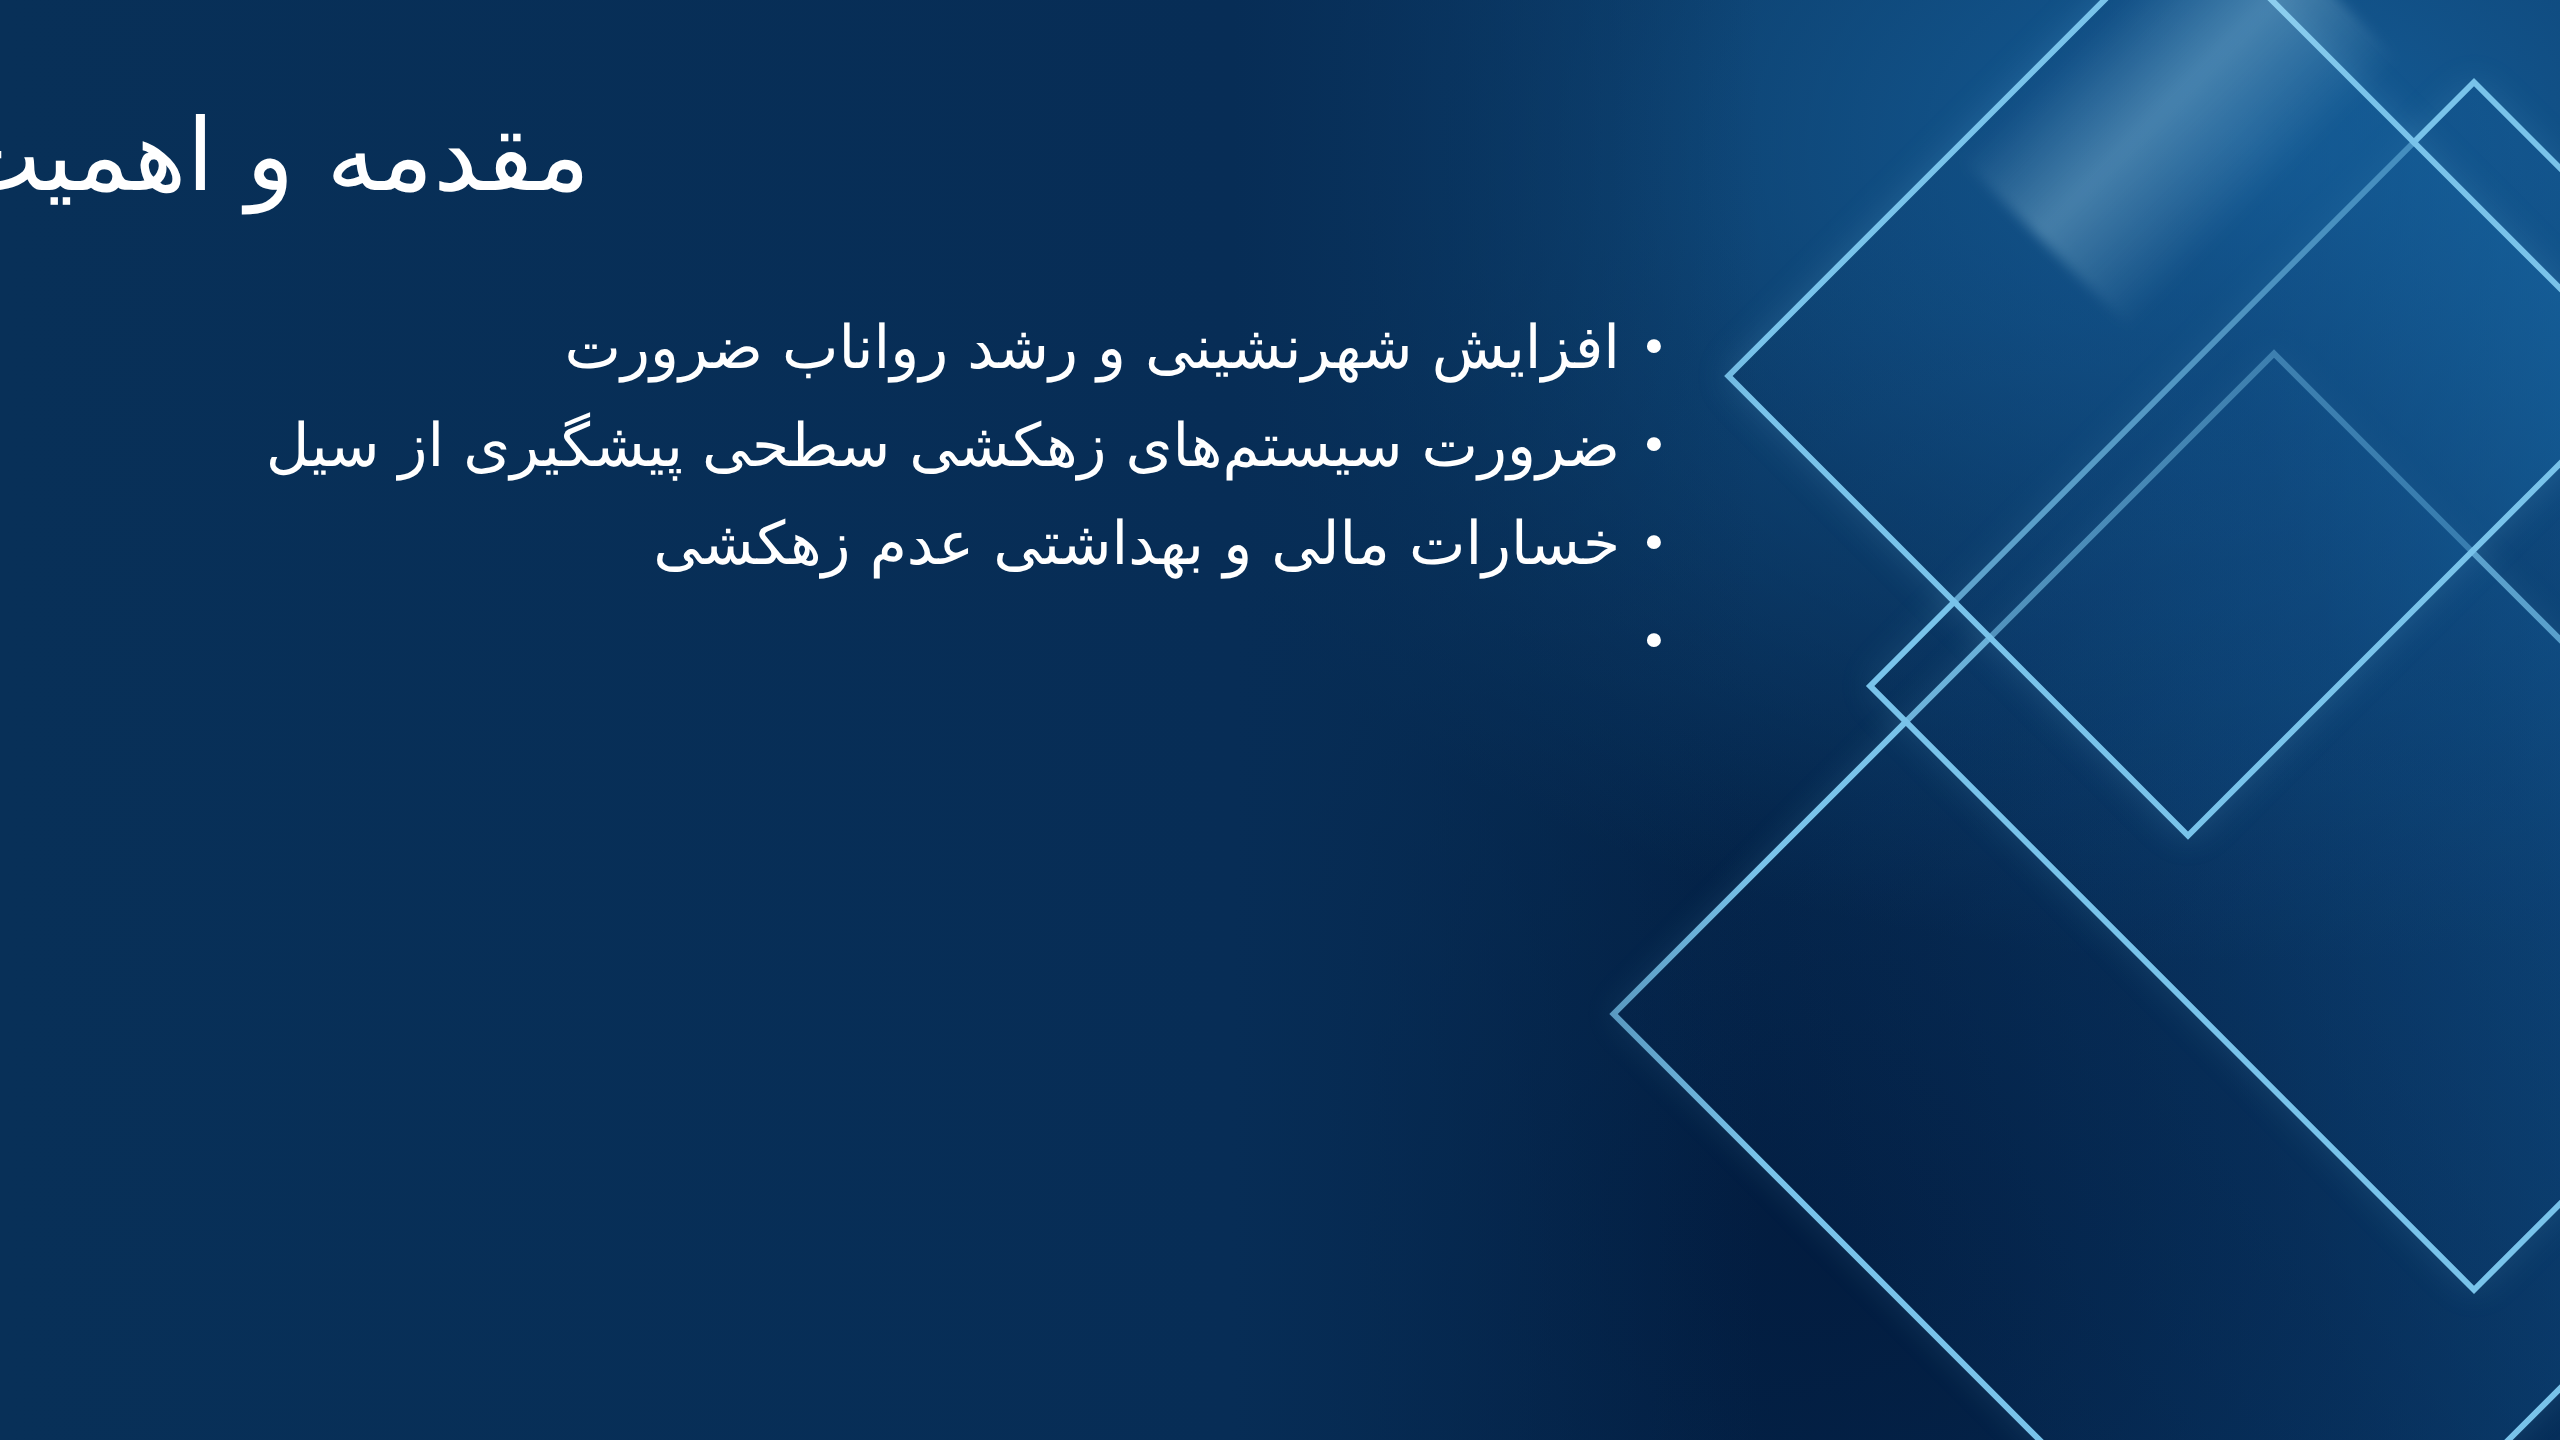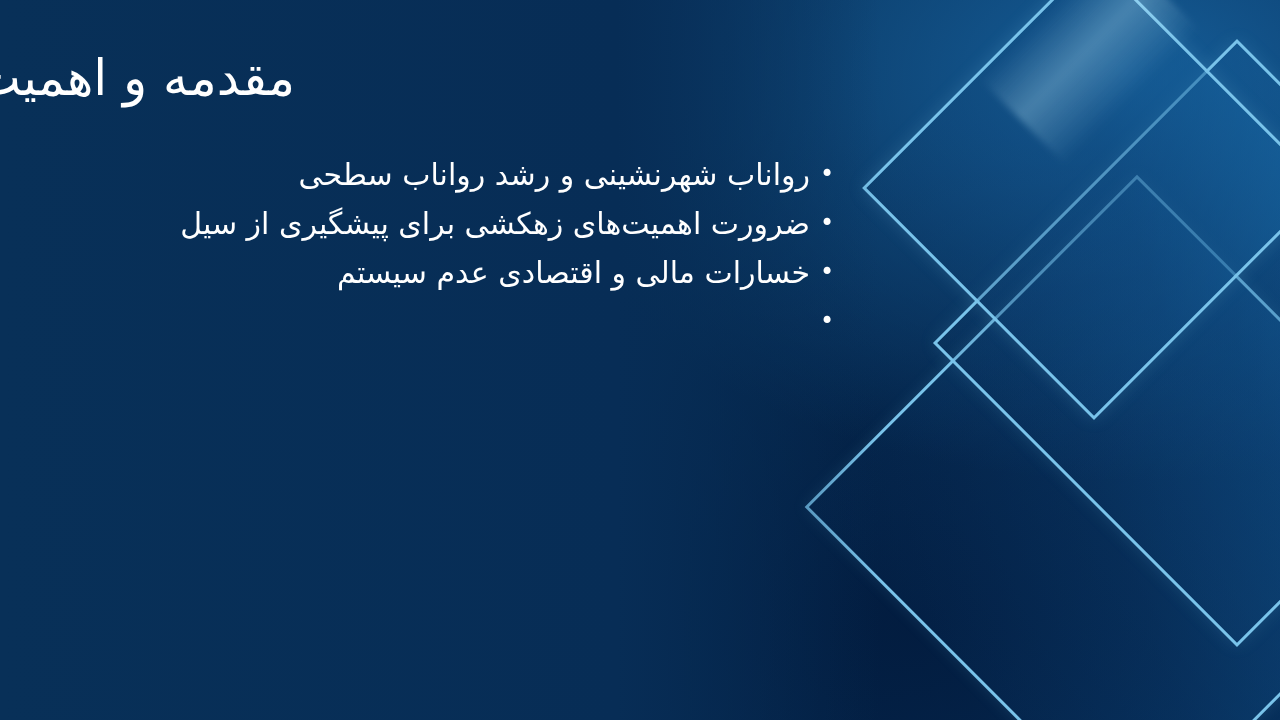--- a/index.html
+++ b/index.html
@@ -159,29 +159,29 @@
 
   <div class="deco-mask"></div>
 
   <div class="content">
 
     <div class="slide-title">مقدمه و اهمیت زهکشی</div>
 
     <ul class="bullet-list">
       <li class="bullet-item">
         <span class="bullet-marker">•</span>
-        <span>رواناب شهرنشینی و رشد رواناب سطحی</span>
+        <span>افزایش شهرنشینی و رشد رواناب ضرورت</span>
       </li>
       <li class="bullet-item">
         <span class="bullet-marker">•</span>
-        <span>ضرورت اهمیت‌های زهکشی برای پیشگیری از سیل</span>
+        <span>ضرورت سیستم‌های زهکشی سطحی پیشگیری از سیل</span>
       </li>
       <li class="bullet-item">
         <span class="bullet-marker">•</span>
-        <span>خسارات مالی و اقتصادی عدم سیستم</span>
+        <span>خسارات مالی و بهداشتی عدم زهکشی</span>
       </li>
       <li class="bullet-item">
         <span class="bullet-marker">•</span>
       </li>
     </ul>
 
   </div>
 </div>
 
 </body></html>

